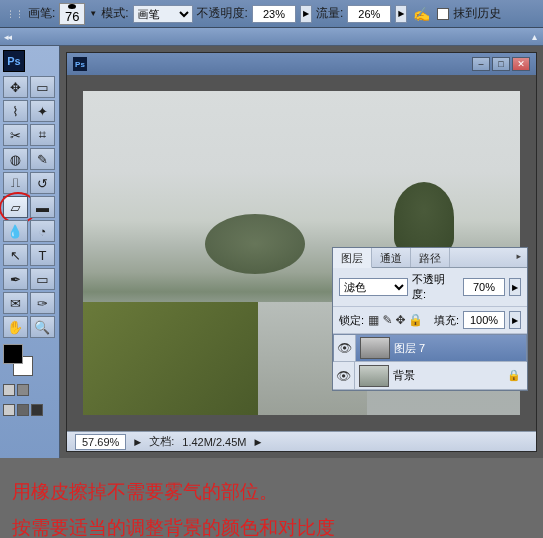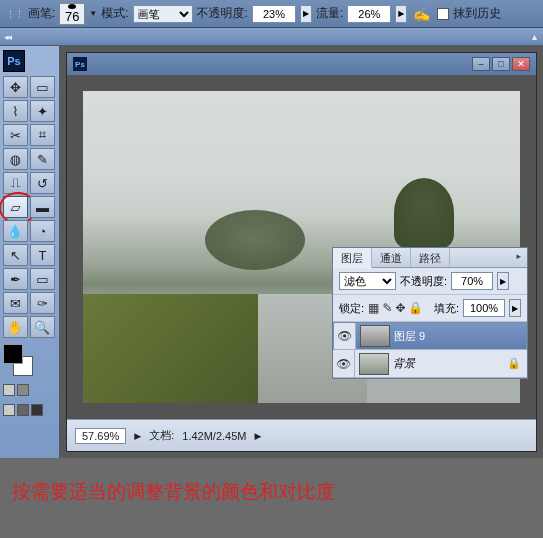--- a/index.html
+++ b/index.html
@@ -41,32 +41,32 @@
 .photo .trees{position:absolute;left:28%;top:38%;width:100px;height:60px;background:radial-gradient(#5a6a4a,#3e4e32);border-radius:50%;opacity:.85}
 .photo .fg{position:absolute;left:0;bottom:0;width:40%;height:35%;background:linear-gradient(135deg,#6a7a3a,#4a5a2a)}
 .photo .river{position:absolute;left:35%;bottom:0;width:30%;height:35%;background:linear-gradient(#b8beba,#9aa098)}
 .layerspanel{position:absolute;right:8px;bottom:40px;width:196px;background:#d4dceb;border:1px solid #6a7a90;font-size:11px}
 .lp-tabs{display:flex;background:linear-gradient(#dbe3f0,#c5d0e2);height:20px;border-bottom:1px solid #8a98aa}
 .lp-tab{padding:3px 8px;color:#2a2a2a;border-right:1px solid #a8b4c6}
 .lp-tab.act{background:#e7edf6;border-bottom:1px solid #e7edf6;margin-bottom:-1px}
 .lp-tabs .tri{margin-left:auto;padding:3px 6px;font-size:9px;color:#444}
 .lp-row{display:flex;align-items:center;padding:4px 6px;gap:4px;border-bottom:1px solid #b8c2d4;background:#dfe6f1}
 .lp-row select,.lp-row input{height:18px;border:1px solid #7a8ca8;background:#fff;font-size:11px}
-.lp-row .wsel{width:57px}
+.lp-row .wsel{width:69px}
 .lp-row .wnum{width:42px;text-align:center}
 .lock-icons{display:flex;gap:3px;font-size:12px;color:#333}
 .layerlist{background:#dfe6f1}
 .layer{display:flex;align-items:center;height:28px;border-bottom:1px solid #a8b4c6}
 .layer.sel{background:linear-gradient(#7b96c4,#5f7eb0);color:#fff}
 .eye{width:22px;height:100%;border-right:1px solid #a8b4c6;display:flex;align-items:center;justify-content:center;font-size:12px;background:#dfe6f1;color:#333}
 .thumb{width:30px;height:22px;margin:0 4px;border:1px solid #555;background:linear-gradient(#ccc,#888)}
 .thumb.t1{background:linear-gradient(#c8cec8,#8a948a)}
 .lname{font-size:11px}
 .layer .lock{margin-left:auto;margin-right:6px;font-size:11px}
-.statusbar{height:32px;background:linear-gradient(#dbe3f0,#c5d0e2);border-top:1px solid #8a98aa;display:flex;align-items:center;padding:0 8px;gap:8px;font-size:11px;color:#222}
+.statusbar{height:20px;background:linear-gradient(#dbe3f0,#c5d0e2);border-top:1px solid #8a98aa;display:flex;align-items:center;padding:0 8px;gap:8px;font-size:11px;color:#222}
 .statusbar .zoom{background:#fff;border:1px solid #7a8ca8;padding:1px 6px}
 .caption{padding:16px 12px;color:#d22;font-size:19px;line-height:1.9;font-family:"SimSun","STSong",serif}
 </style>
 </head>
 <body>
 
 <div class="optbar">
   <span style="color:#ddd;font-size:9px">⋮⋮</span>
   <span class="lbl">画笔:</span>
   <div class="brush-chip">
@@ -194,37 +194,38 @@
               <span>🔒</span>
             </div>
             <span style="margin-left:auto">填充:</span>
             <input class="wnum" value="100%" style="">
             <div class="arrow">▶</div>
           </div>
           <div class="layerlist">
             <div class="layer sel">
               <div class="eye">👁</div>
               <div class="thumb"></div>
-              <span class="lname">图层 9</span>
+              <span class="lname">图层 7</span>
             </div>
             <div class="layer">
               <div class="eye">👁</div>
               <div class="thumb t1"></div>
-              <span class="lname" style="font-style:italic">背景</span>
+              <span class="lname" style="">背景</span>
               <span class="lock">🔒</span>
             </div>
           </div>
         </div>
       </div>
       <div class="statusbar">
         <span class="zoom">57.69%</span>
         <span style="font-size:9px">▶</span>
         <span>文档:</span>
         <span>1.42M/2.45M</span>
         <span style="font-size:9px">▶</span>
       </div>
     </div>
   </div>
 </div>
 
 <div class="caption">
+  <div>用橡皮擦掉不需要雾气的部位。</div>
   <div>按需要适当的调整背景的颜色和对比度</div>
 </div>
 
 </body></html>

